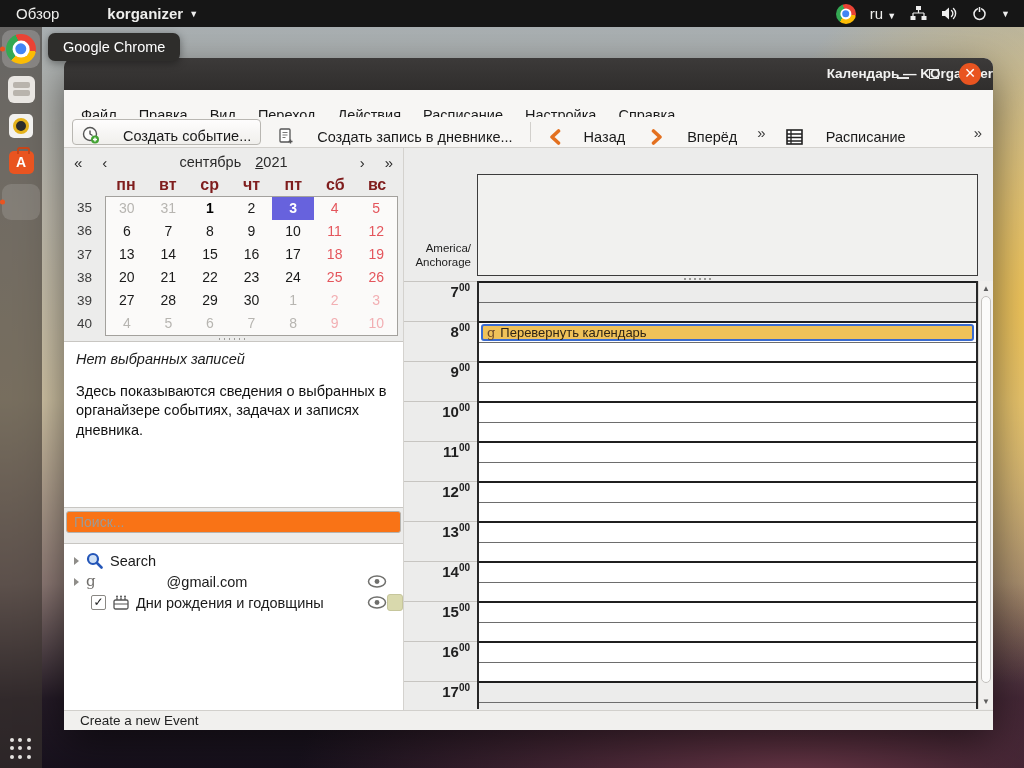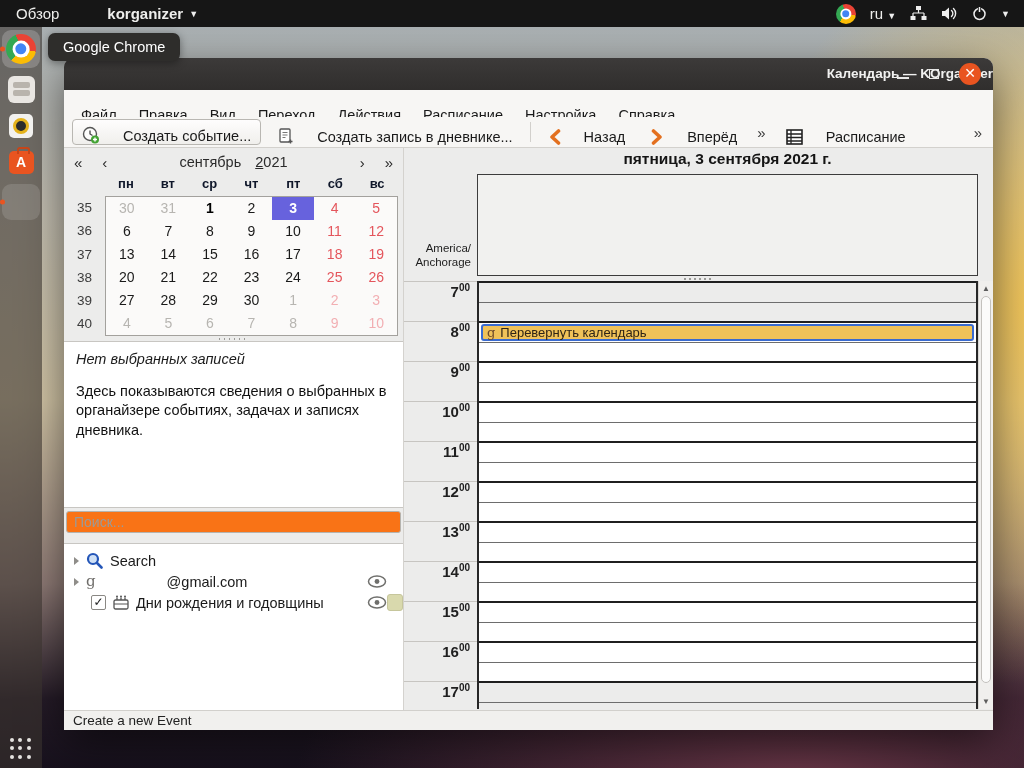--- a/index.html
+++ b/index.html
@@ -76,32 +76,32 @@
 
   .toolbar { position:absolute; left:0; top:59px; right:0; height:31px; background:#f7f6f4;
     border-bottom:1px solid #d3d1cd; display:flex; align-items:center; gap:8px;
     padding:0 8px; font-size:14.5px; }
   .tb-btn { display:flex; align-items:flex-end; gap:23px; height:26px; padding:0 9px; }
   .tb-btn.framed { border:1px solid #b9b7b2; border-radius:4px; background:linear-gradient(#fefdfd,#f0efec); }
   .tb-sep { width:1px; height:20px; background:#d2d0cc; }
   .overflow-chevrons { color:#3a3a3a; font-size:15px; padding:0 3px; }
 
   .statusbar { position:absolute; left:0; bottom:0; right:0; height:20px; background:#f1f0ee;
-    border-top:1px solid #d2d0cc; font-size:13.5px; line-height:19px; padding-left:9px; color:#222; }
+    border-top:1px solid #d2d0cc; font-size:13.5px; line-height:19px; padding-left:16px; color:#222; }
 
   .content { position:absolute; left:0; top:90px; right:0; bottom:20px; display:flex; }
 
   
   .sidebar { width:340px; position:relative; border-right:1px solid #d4d2ce; background:#ececeb; }
   .datenav { height:188px; position:relative; }
   .nav-row { height:28px; display:flex; align-items:center; font-size:14.5px; color:#2b2b2b; }
   .nav-arrow { padding:0 10px; font-size:15px; }
   .nav-center { flex:1; display:flex; justify-content:center; gap:14px; }
   .weekday-row { display:flex; padding-left:41px; padding-right:5px; height:20px; }
-  .wd-cell { flex:1; text-align:center; font-weight:700; font-size:13px; color:#0f172a; }
+  .wd-cell { flex:1; text-align:center; font-weight:700; font-size:16px; color:#7f1d1d; }
   .weeks-wrap { position:relative; height:140px; }
   .week-numbers { position:absolute; left:0; top:0; width:41px; }
   .week-num { height:23.3px; text-align:center; font-size:13.5px; color:#3c3c3c; line-height:23px; }
   .day-grid { position:absolute; left:41px; right:5px; top:0; bottom:0;
     border:1px solid #a3a19d; background:#fbfaf9; display:grid;
     grid-template-columns:repeat(7,1fr); grid-template-rows:repeat(6,1fr); }
   .day-cell { text-align:center; font-size:14px; line-height:22.5px; color:#1a1a1a; }
   .day-cell.t-b { font-weight:700; color:#000; }
   .day-cell.t-w { color:#e4555c; }
   .day-cell.t-o { color:#b7b5b1; }
@@ -430,21 +430,20 @@
                 <ellipse cx="10" cy="7.5" rx="8.5" ry="5.5" fill="none" stroke="#6f6f6c" stroke-width="1.5"></ellipse>
                 <circle cx="10" cy="7.5" r="2.4" fill="#6f6f6c"></circle>
               </svg>
           </span>
           <span class="swatch"></span>
         </div>
       </div>
     </div>
 
     <div class="main">
-      <div class="date-header">пятница, 3 сентября 2021 г.</div>
       <div class="allday-box"></div>
       <div class="tz-label">
         <div>America/</div>
         <div>Anchorage</div>
       </div>
       <div class="main-grip grip">
           <i></i>
         </div>
       <div class="agenda">
         <div class="time-col">

